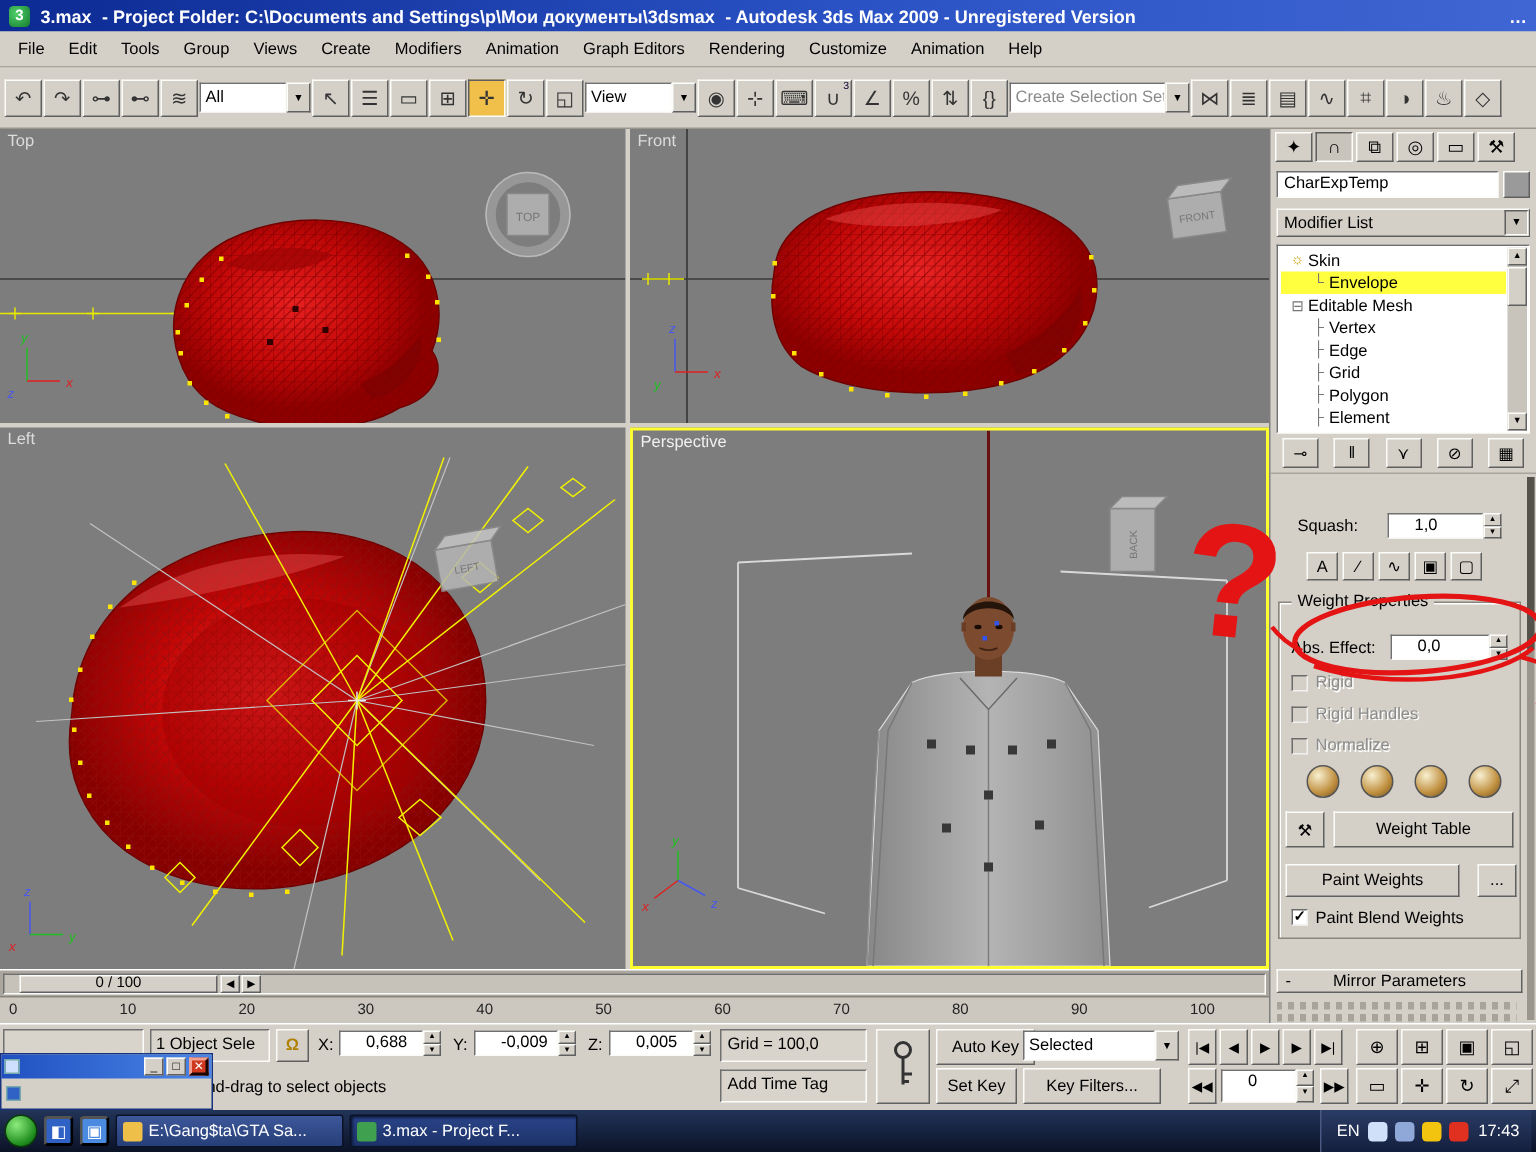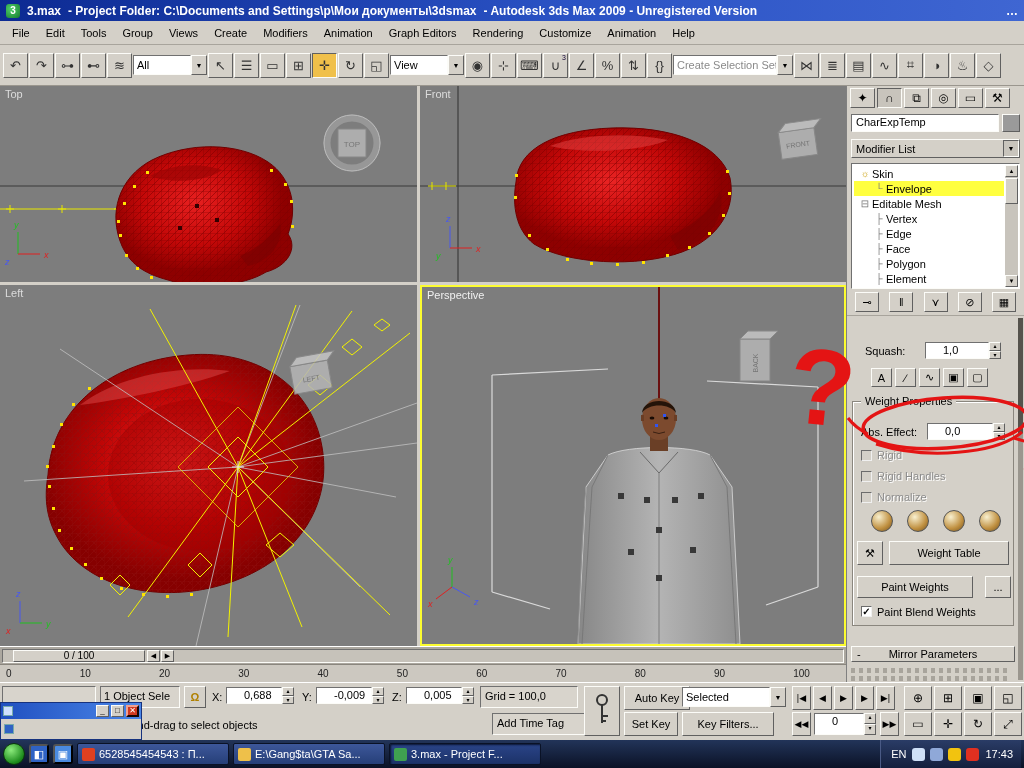--- a/index.html
+++ b/index.html
@@ -657,21 +657,21 @@
             <span>Vertex</span>
           </div>
 
           <div class="srow" style="padding-left: 18px;">
             <span class="sicon tree">├</span>
             <span>Edge</span>
           </div>
 
           <div class="srow" style="padding-left: 18px;">
             <span class="sicon tree">├</span>
-            <span>Face</span>
+            <span>Grid</span>
           </div>
 
           <div class="srow" style="padding-left: 18px;">
             <span class="sicon tree">├</span>
             <span>Polygon</span>
           </div>
 
           <div class="srow" style="padding-left: 18px;">
             <span class="sicon tree">├</span>
             <span>Element</span>
@@ -803,21 +803,21 @@
     <div class="spinfld sb-abs" style="left:406px;top:4px;width:68px">
       <span class="v">0,005</span>
         <span class="spin">
           <span class="b">▴</span>
           <span class="b">▾</span>
         </span>
     </div>
 
     <div class="sb-abs bi big" style="left:480px;top:3px;width:98px;height:22px;padding:3px 4px">Grid = 100,0</div>
     <div class="sb-abs" style="left:104px;top:36px;white-space:nowrap">Click-and-drag to select objects</div>
-    <div class="sb-abs bi big" style="left:492px;top:30px;width:98px;height:22px;padding:3px 4px">Add Time Tag</div>
+    <div class="sb-abs bi big" style="left:480px;top:30px;width:98px;height:22px;padding:3px 4px">Add Time Tag</div>
 
     <button class="sb-abs b" style="left:584px;top:3px;width:36px;height:50px">
       <svg width="20" height="36" viewBox="0 0 20 36">
           <circle cx="10" cy="8" r="5" stroke="#333" fill="none" stroke-width="2"></circle>
           <line x1="10" y1="13" x2="10" y2="31" stroke="#333" stroke-width="2"></line>
           <line x1="10" y1="24" x2="16" y2="24" stroke="#333" stroke-width="2"></line>
           <line x1="10" y1="29" x2="14" y2="29" stroke="#333" stroke-width="2"></line>
         </svg>
     </button>
     <button class="sb-abs b" style="left:624px;top:3px;width:66px;height:24px">Auto Key</button>
@@ -885,24 +885,20 @@
         </button>
       </div>
   </div>
 
   <div class="taskbar">
     <button class="startorb"></button>
     <button class="ql" style="background:#2f62c4">◧</button>
     <button class="ql" style="background:#4a8ae0">▣</button>
     <div style="display:flex;gap:4px">
 
-        <button class="task">
-          <span class="task-ic chat"></span>
-          <span class="tlabel">6528545454543 : П...</span>
-        </button>
 
         <button class="task">
           <span class="task-ic folder"></span>
           <span class="tlabel">E:\Gang$ta\GTA Sa...</span>
         </button>
 
         <button class="task active">
           <span class="task-ic max"></span>
           <span class="tlabel">3.max     - Project F...</span>
         </button>

